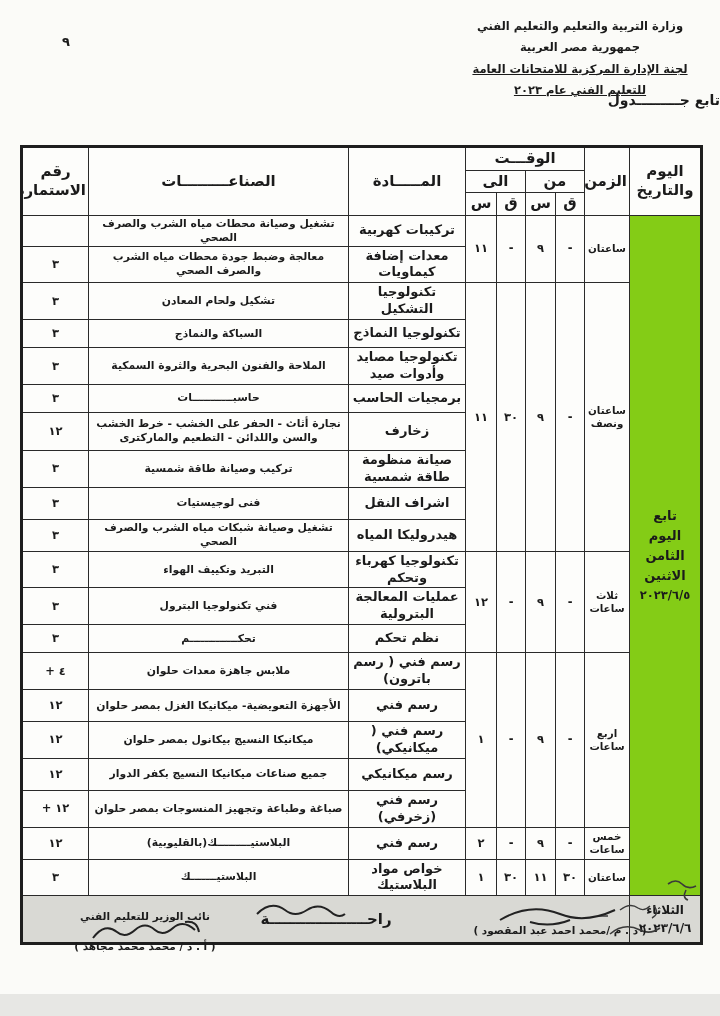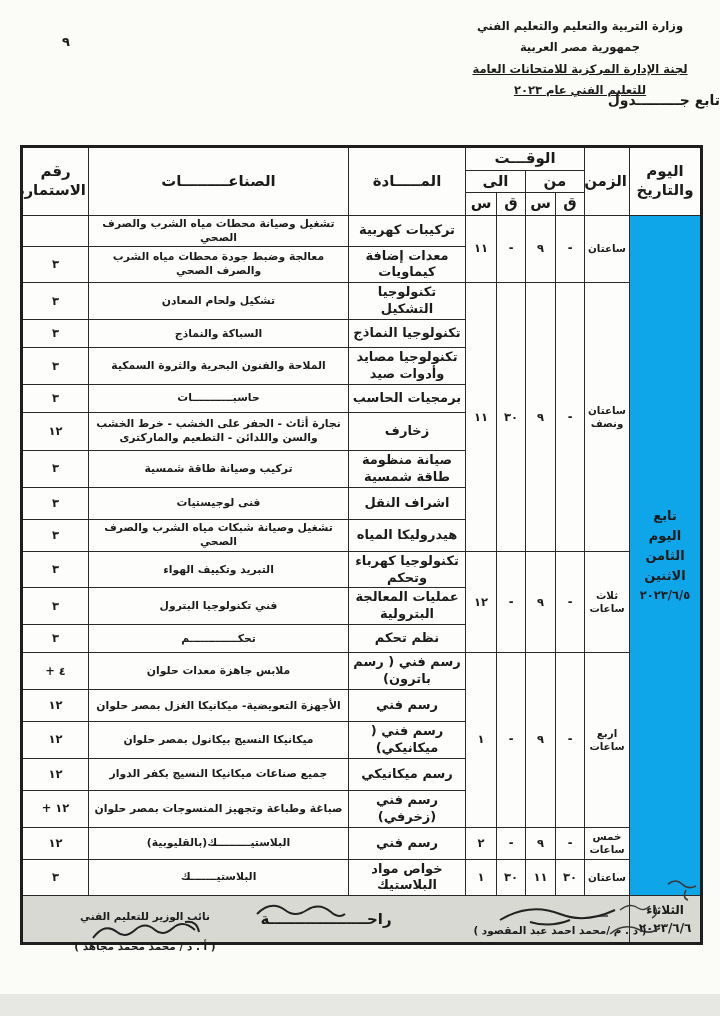--- a/index.html
+++ b/index.html
@@ -44,21 +44,21 @@
     font-size:11px; line-height:1.3;
     overflow:hidden;
   }
   .schedule th{ font-size:15px; }
   .hdr-small{ font-size:10.5px; line-height:1.15; }
   td.subject{ font-size:13px; }
   td.industry{ font-size:10.8px; }
   td.formno{ direction:ltr; font-size:11.5px; }
   td.num{ font-size:11.5px; }
   td.zaman{ font-size:10.3px; line-height:1.3; }
-  td.daycell{ font-size:13px; background:#0ea5e9; }
+  td.daycell{ font-size:13px; background:#84cc16; }
   .daycell .dl{ display:block; margin:3px 0; }
   .daycell .dd{ font-size:11.5px; }
   tr.rest-row td{ background:#d9d9d4; }
   td.rest-label{ font-size:15px; letter-spacing:1px; }
   td.rest-day{ font-size:12px; line-height:1.5; }
 
   .signature{ position:absolute; text-align:center; font-weight:bold; }
   .sig-title{ font-size:10.5px; }
   .sig-name{ font-size:10.5px; margin-top:2px; }
   .sig-right{ top:906px; left:420px; width:280px; }

